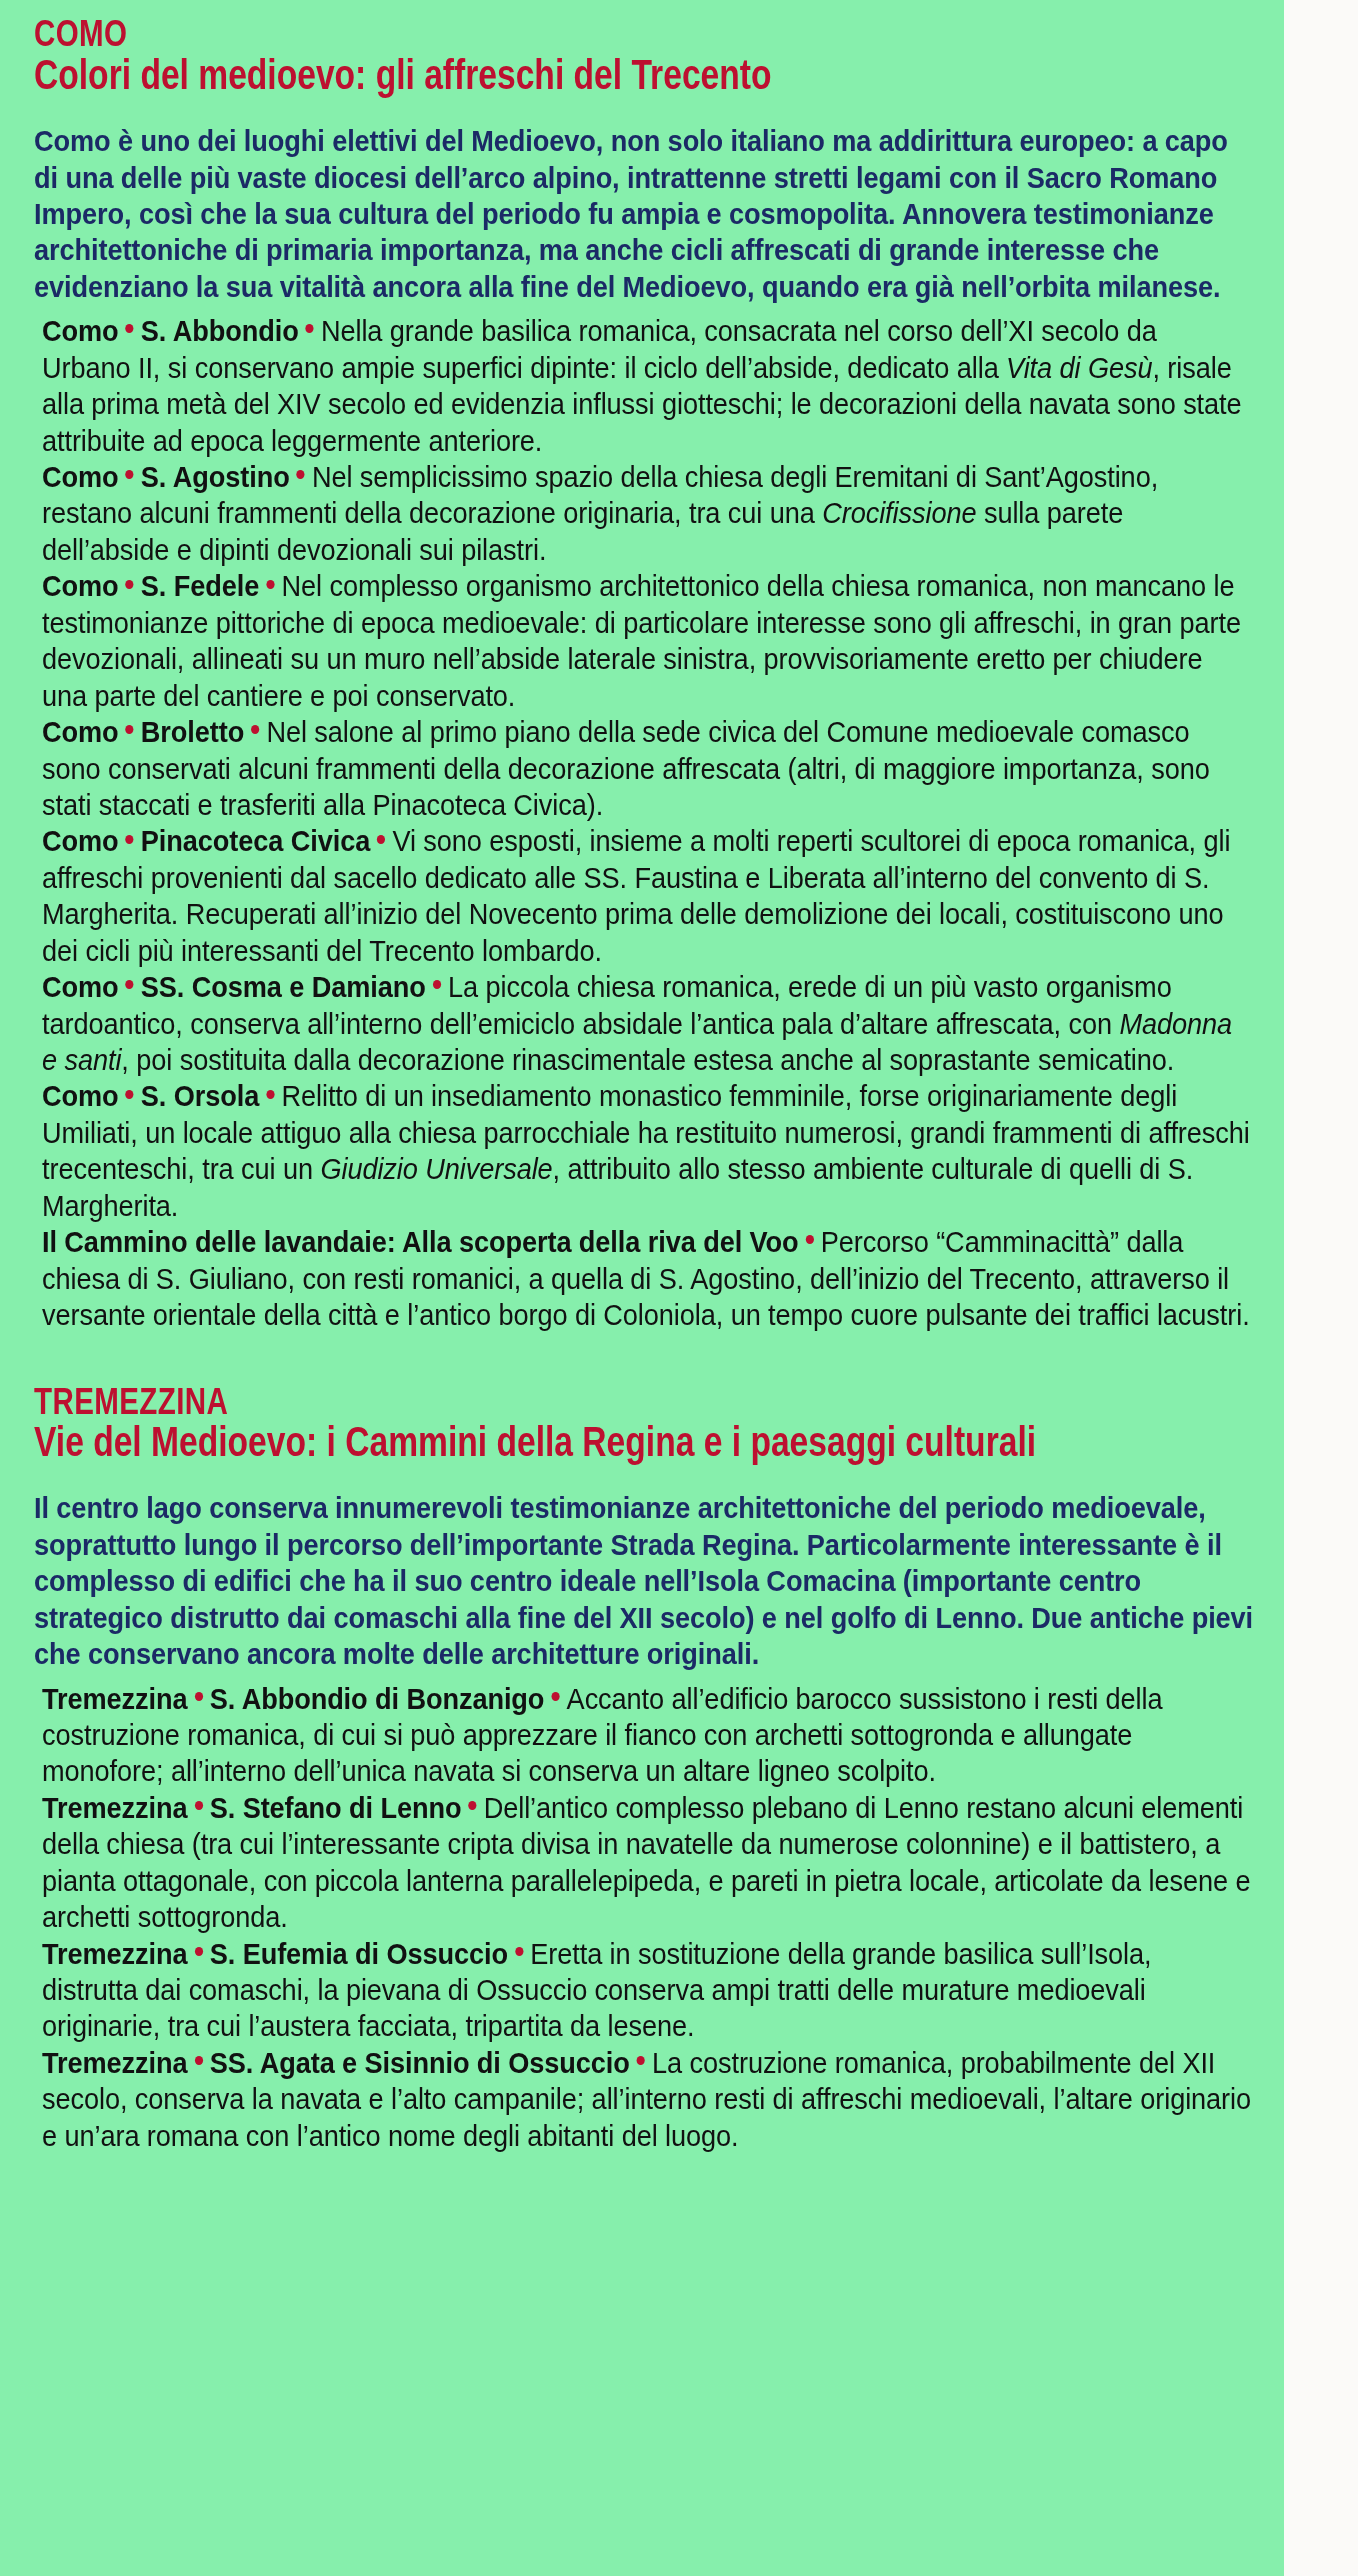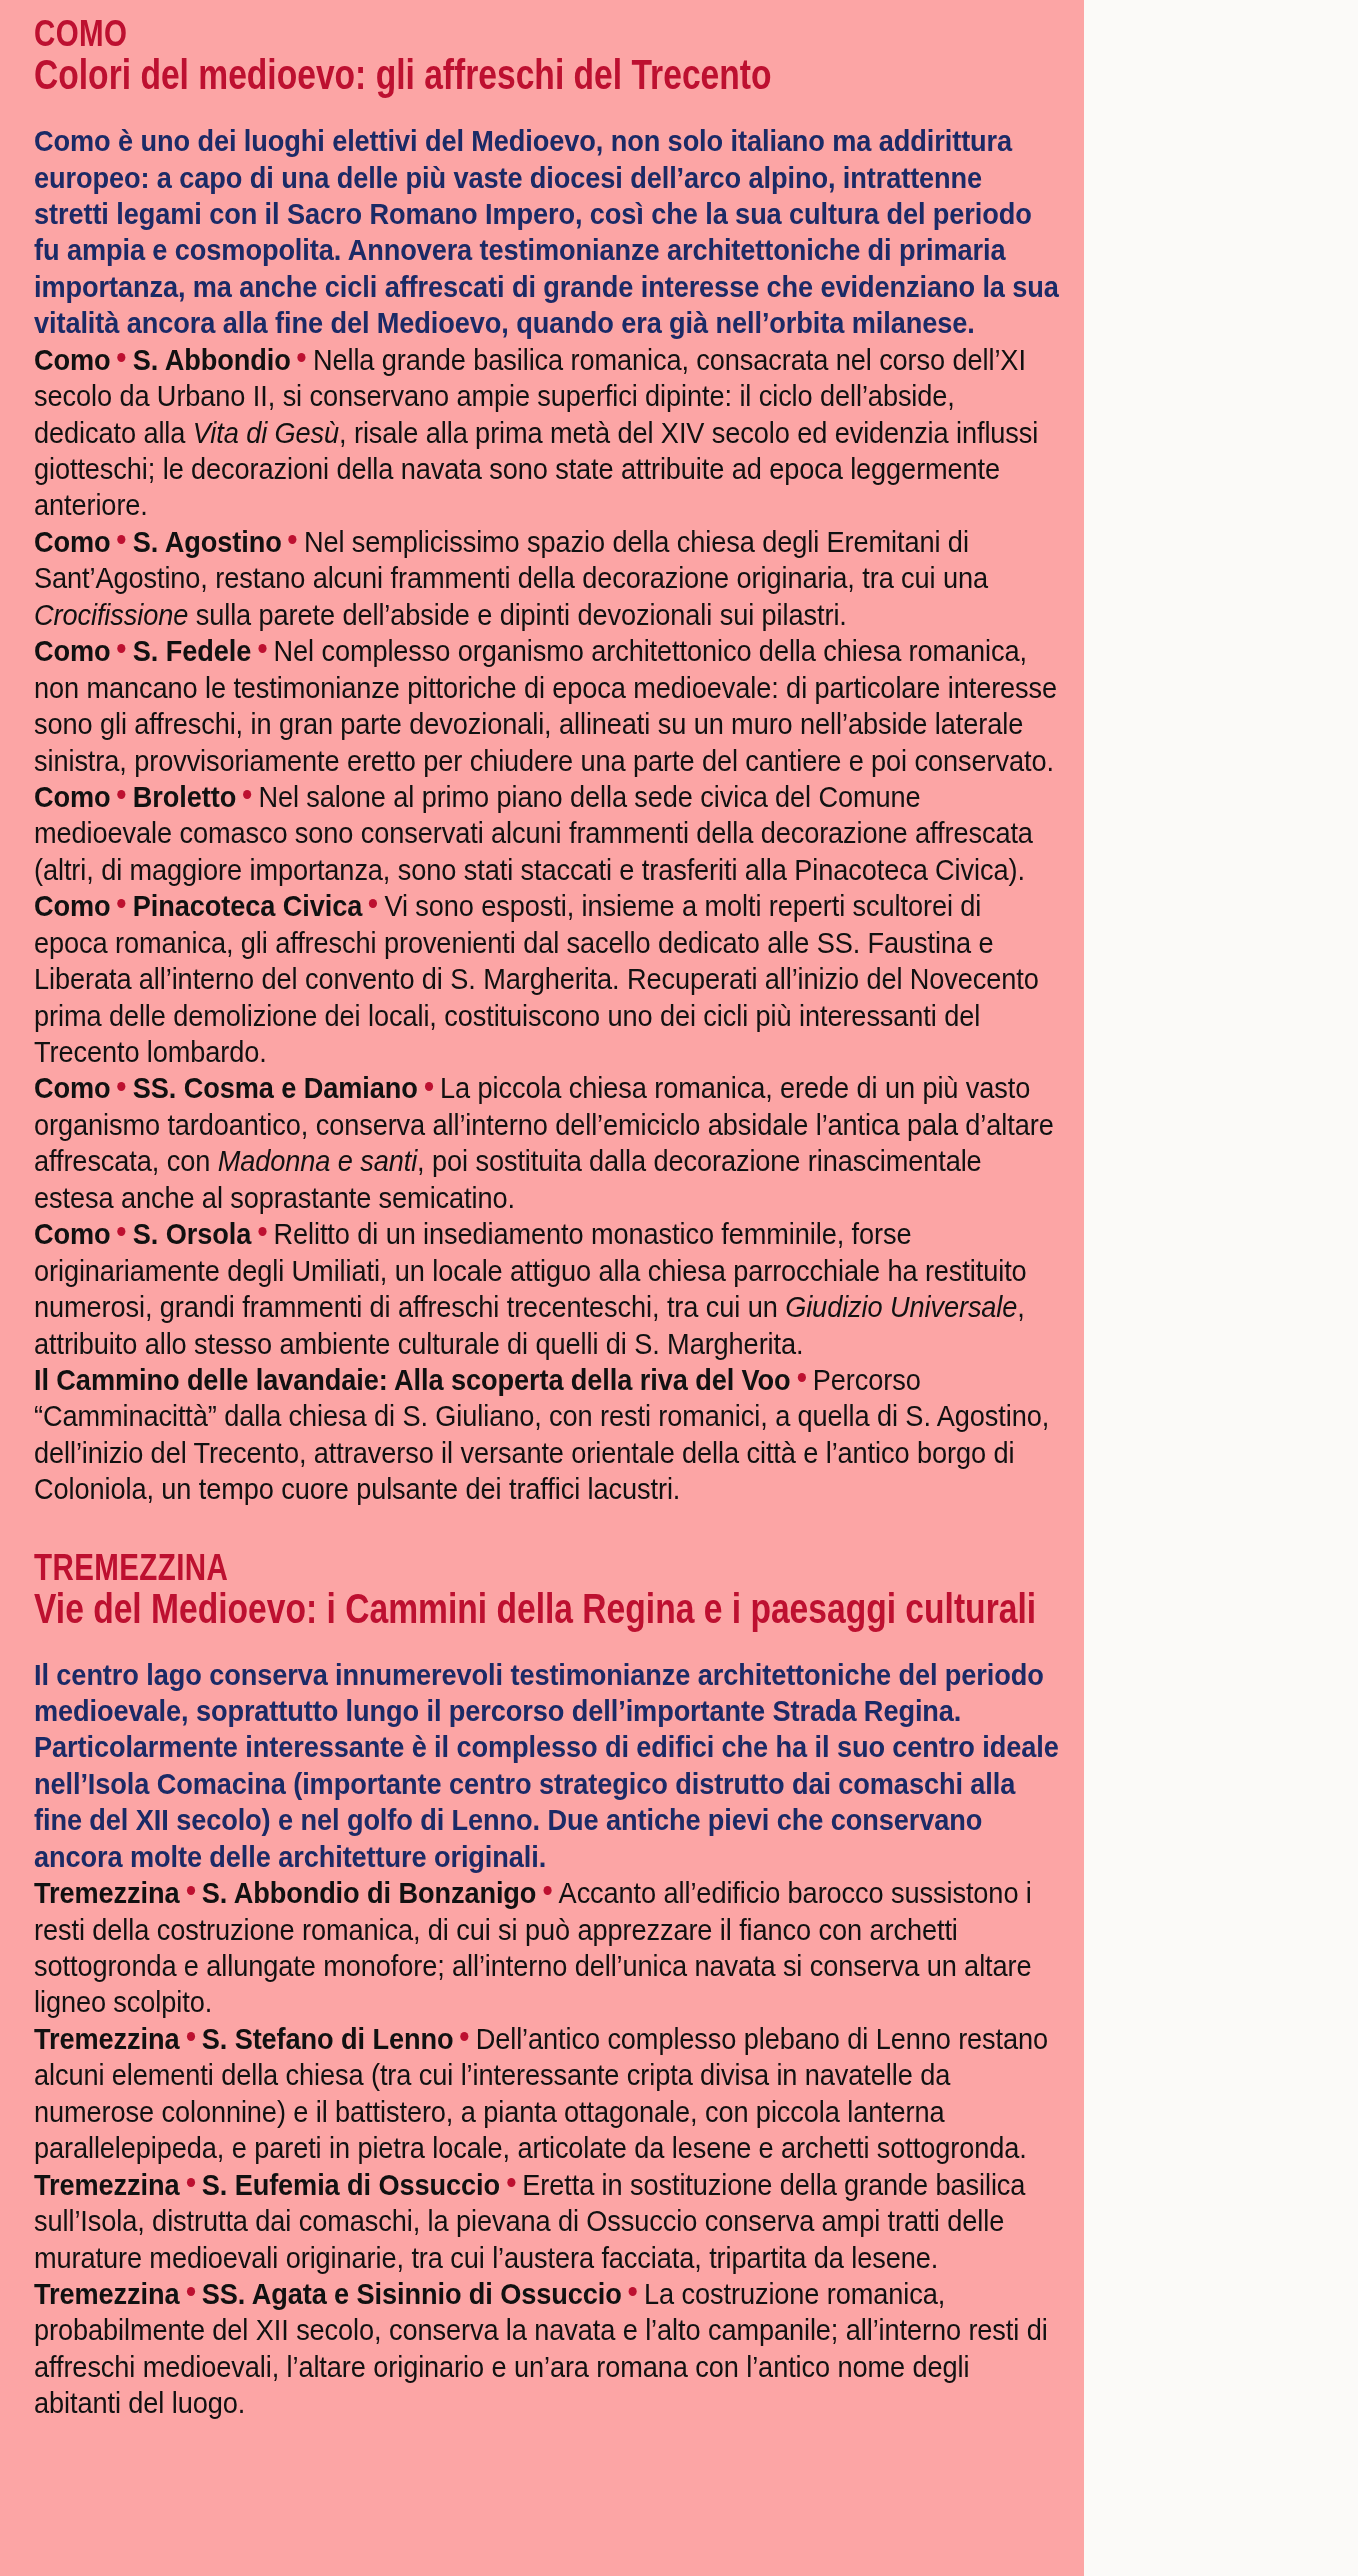--- a/index.html
+++ b/index.html
@@ -8,25 +8,25 @@
     background: #ffffff;
   }
   body {
     width: 1358px;
     min-height: 2576px;
     font-family: "Liberation Sans", "DejaVu Sans", sans-serif;
     background: #fbfaf8;
   }
   .page {
     position: relative;
-    width: 1084px;
+    width: 1284px;
     min-height: 2576px;
     box-sizing: border-box;
     padding: 16.3px 25px 18px 34px;
-    background: #fca5a5;
+    background: #86efac;
   }
 
   
   .sec-head {
     margin: 0;
     line-height: 1.0;
   }
   .sec-kicker {
     display: block;
     font-family: "Liberation Sans Narrow", "Liberation Sans", sans-serif;
@@ -59,21 +59,21 @@
     line-height: 1.215;
     letter-spacing: -0.1px;
     transform: scaleX(0.905);
     transform-origin: left top;
     width: 110.5%;
     margin: 27px 0 0 0;
     text-align: left;
   }
 
   .entries {
-    margin: 0;
+    margin: 8px;
     padding: 0;
     list-style: none;
   }
   .entry {
     color: #111111;
     font-size: 30px;
     line-height: 1.215;
     letter-spacing: -0.1px;
     transform: scaleX(0.905);
     transform-origin: left top;

